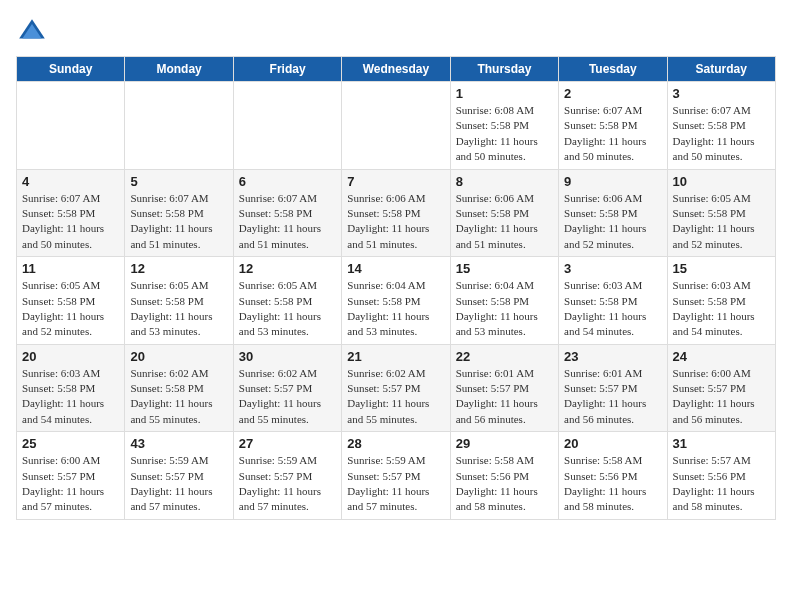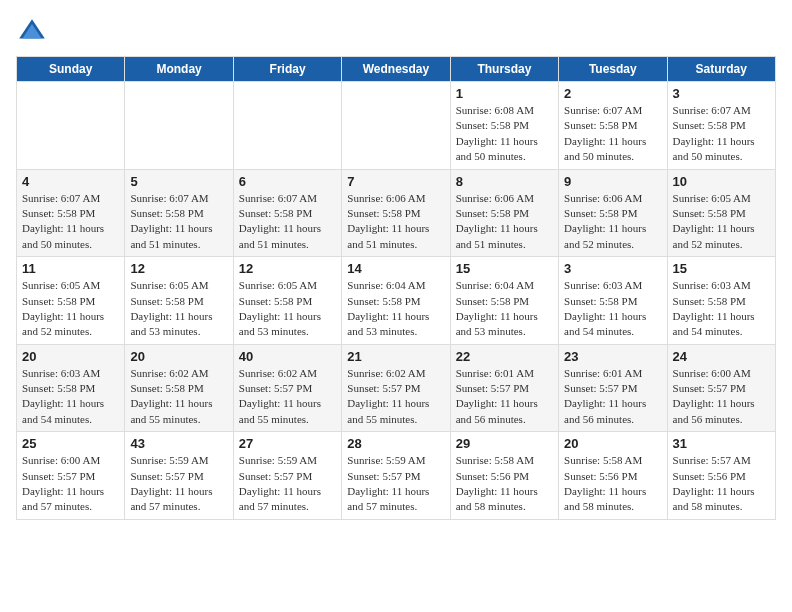--- a/index.html
+++ b/index.html
@@ -207,21 +207,21 @@
       <tr>
         <td>
           <div class="day-number">20</div>
           <div class="day-info">Sunrise: 6:03 AM<br>Sunset: 5:58 PM<br>Daylight: 11 hours and 54 minutes.</div>
         </td>
         <td>
           <div class="day-number">20</div>
           <div class="day-info">Sunrise: 6:02 AM<br>Sunset: 5:58 PM<br>Daylight: 11 hours and 55 minutes.</div>
         </td>
         <td>
-          <div class="day-number">40</div>
+          <div class="day-number">30</div>
           <div class="day-info">Sunrise: 6:02 AM<br>Sunset: 5:57 PM<br>Daylight: 11 hours and 55 minutes.</div>
         </td>
         <td>
           <div class="day-number">21</div>
           <div class="day-info">Sunrise: 6:02 AM<br>Sunset: 5:57 PM<br>Daylight: 11 hours and 55 minutes.</div>
         </td>
         <td>
           <div class="day-number">22</div>
           <div class="day-info">Sunrise: 6:01 AM<br>Sunset: 5:57 PM<br>Daylight: 11 hours and 56 minutes.</div>
         </td>

